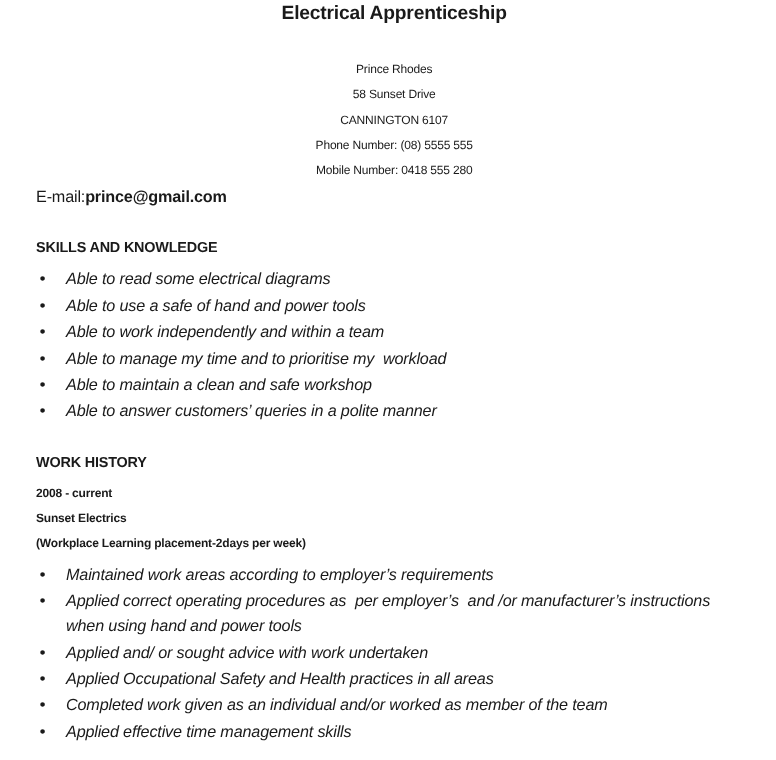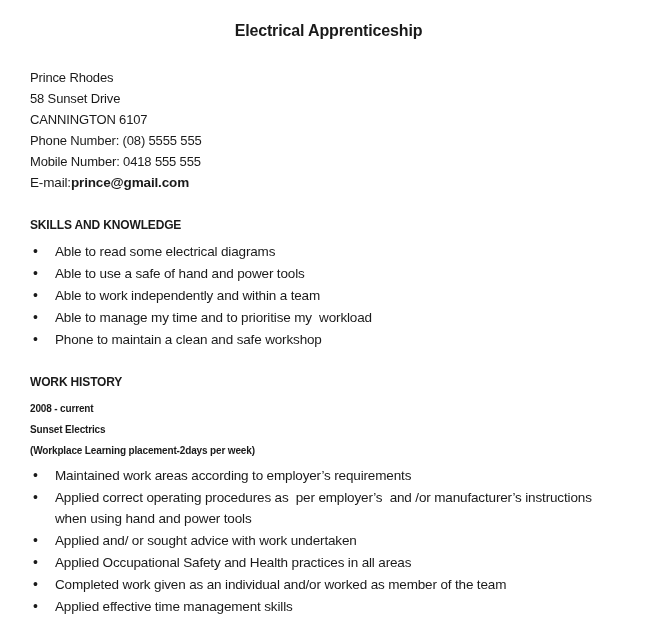--- a/index.html
+++ b/index.html
@@ -8,36 +8,37 @@
     height: 633px;
     background: #ffffff;
     overflow: hidden;
     font-family: "Liberation Sans", sans-serif;
     color: #1a1a1a;
     letter-spacing: -0.15px;
   }
   .page {
     width: 647px;
     height: 582px;
-    padding: 20px 20px 0 30px;
+    padding: 1px 20px 0 30px;
   }
   .doc-title {
     font-size: 16px;
     font-weight: bold;
     text-align: center;
     line-height: 21px;
     margin: 0 0 26px 0;
   }
   .plain-list {
     list-style: none;
   }
   .plain-list li {
-    font-size: 13px;
+    font-size: 10px;
     line-height: 21px;
     white-space: pre-wrap;
+    text-align: center;
   }
   .contact-line {
     font-size: 13.5px;
     line-height: 21px;
   }
   .bold { font-weight: bold; text-align: center; }
   .section-heading {
     font-size: 12px;
     font-weight: bold;
     line-height: 21px;
@@ -48,20 +49,21 @@
     margin-top: 4px;
   }
   .bullet-list li {
     position: relative;
     font-size: 13.5px;
     line-height: 21px;
     padding-left: 25px;
     margin-bottom: 1px;
     white-space: pre-wrap;
     max-width: 580px;
+    font-style: italic;
   }
   .bullet-list li::before {
     content: "\2022";
     position: absolute;
     left: 3px;
     top: 0;
     font-size: 14px;
   }
   .work-line {
     font-size: 10px;
@@ -75,33 +77,34 @@
 <div class="page">
 
   <h1 class="doc-title">Electrical Apprenticeship</h1>
 
   <div class="contact-block">
     <ul class="plain-list">
         <li>Prince Rhodes</li>
         <li>58 Sunset Drive</li>
         <li>CANNINGTON 6107</li>
         <li>Phone Number: (08) 5555 555</li>
-        <li>Mobile Number: 0418 555 555</li>
+        <li>Mobile Number: 0418 555 280</li>
       </ul>
     <p class="contact-line"><span>E-mail:</span><span class="bold">prince@gmail.com</span></p>
   </div>
 
   <div class="section">
     <h2 class="section-heading">SKILLS AND KNOWLEDGE</h2>
     <ul class="bullet-list">
         <li>Able to read some electrical diagrams</li>
         <li>Able to use a safe of hand and power tools</li>
         <li>Able to work independently and within a team</li>
         <li>Able to manage my time and to prioritise my  workload</li>
-        <li>Phone to maintain a clean and safe workshop</li>
+        <li>Able to maintain a clean and safe workshop</li>
+        <li>Able to answer customers’ queries in a polite manner</li>
       </ul>
   </div>
 
   <div class="section">
     <h2 class="section-heading">WORK HISTORY</h2>
     <p class="work-line">2008 - current</p>
     <p class="work-line">Sunset Electrics</p>
     <p class="work-line">(Workplace Learning placement-2days per week)</p>
     <ul class="bullet-list">
         <li>Maintained work areas according to employer’s requirements</li>

